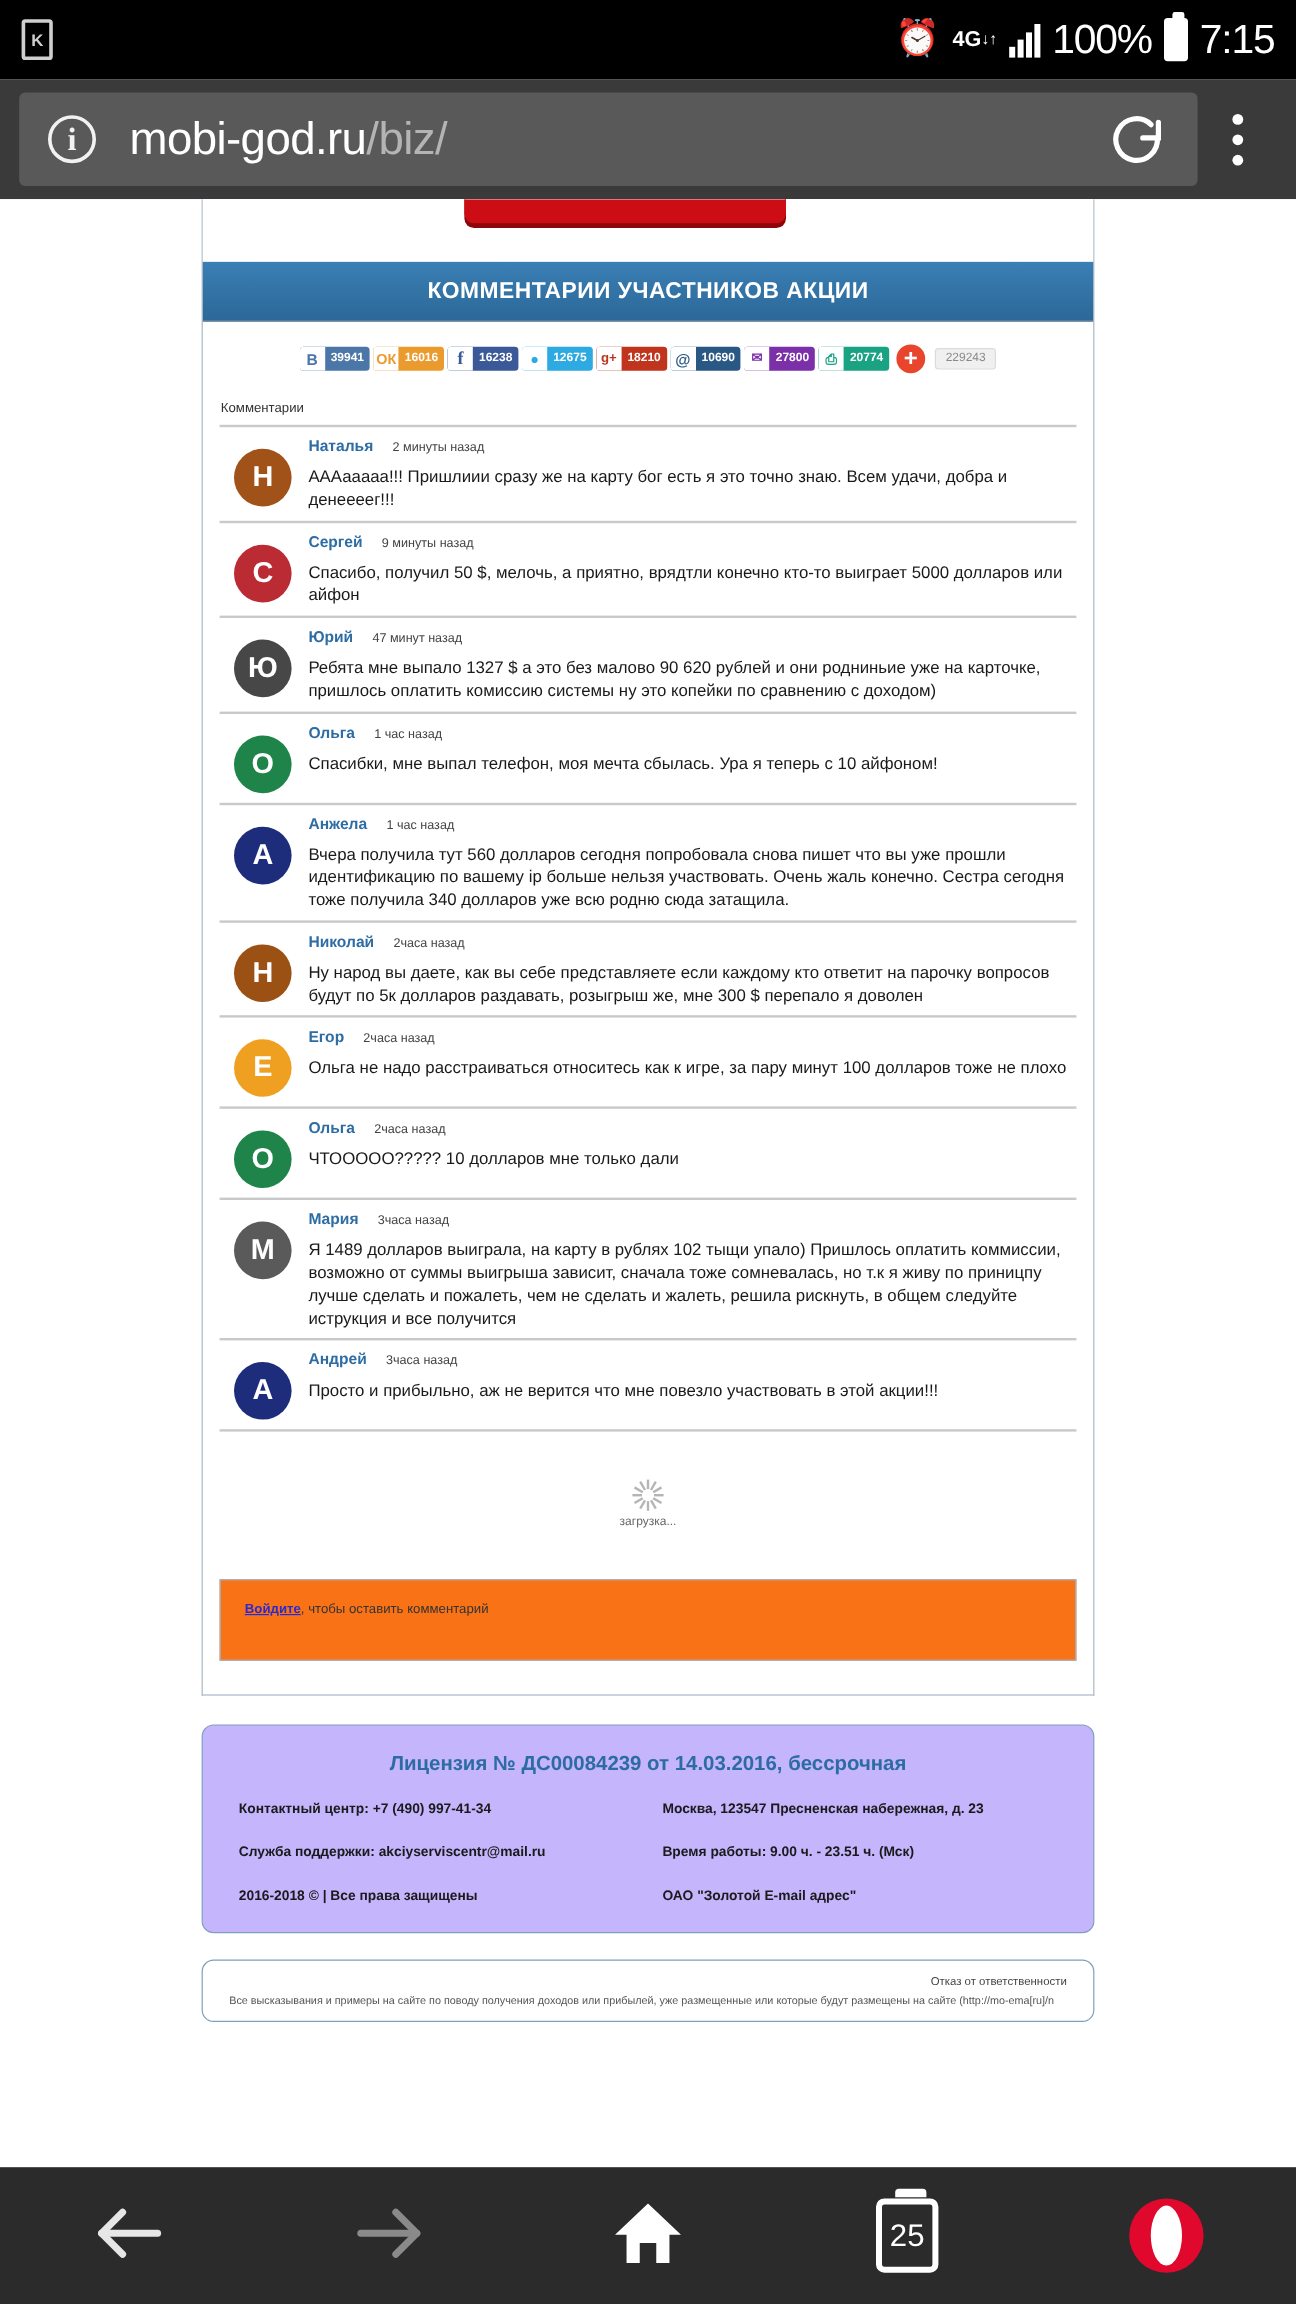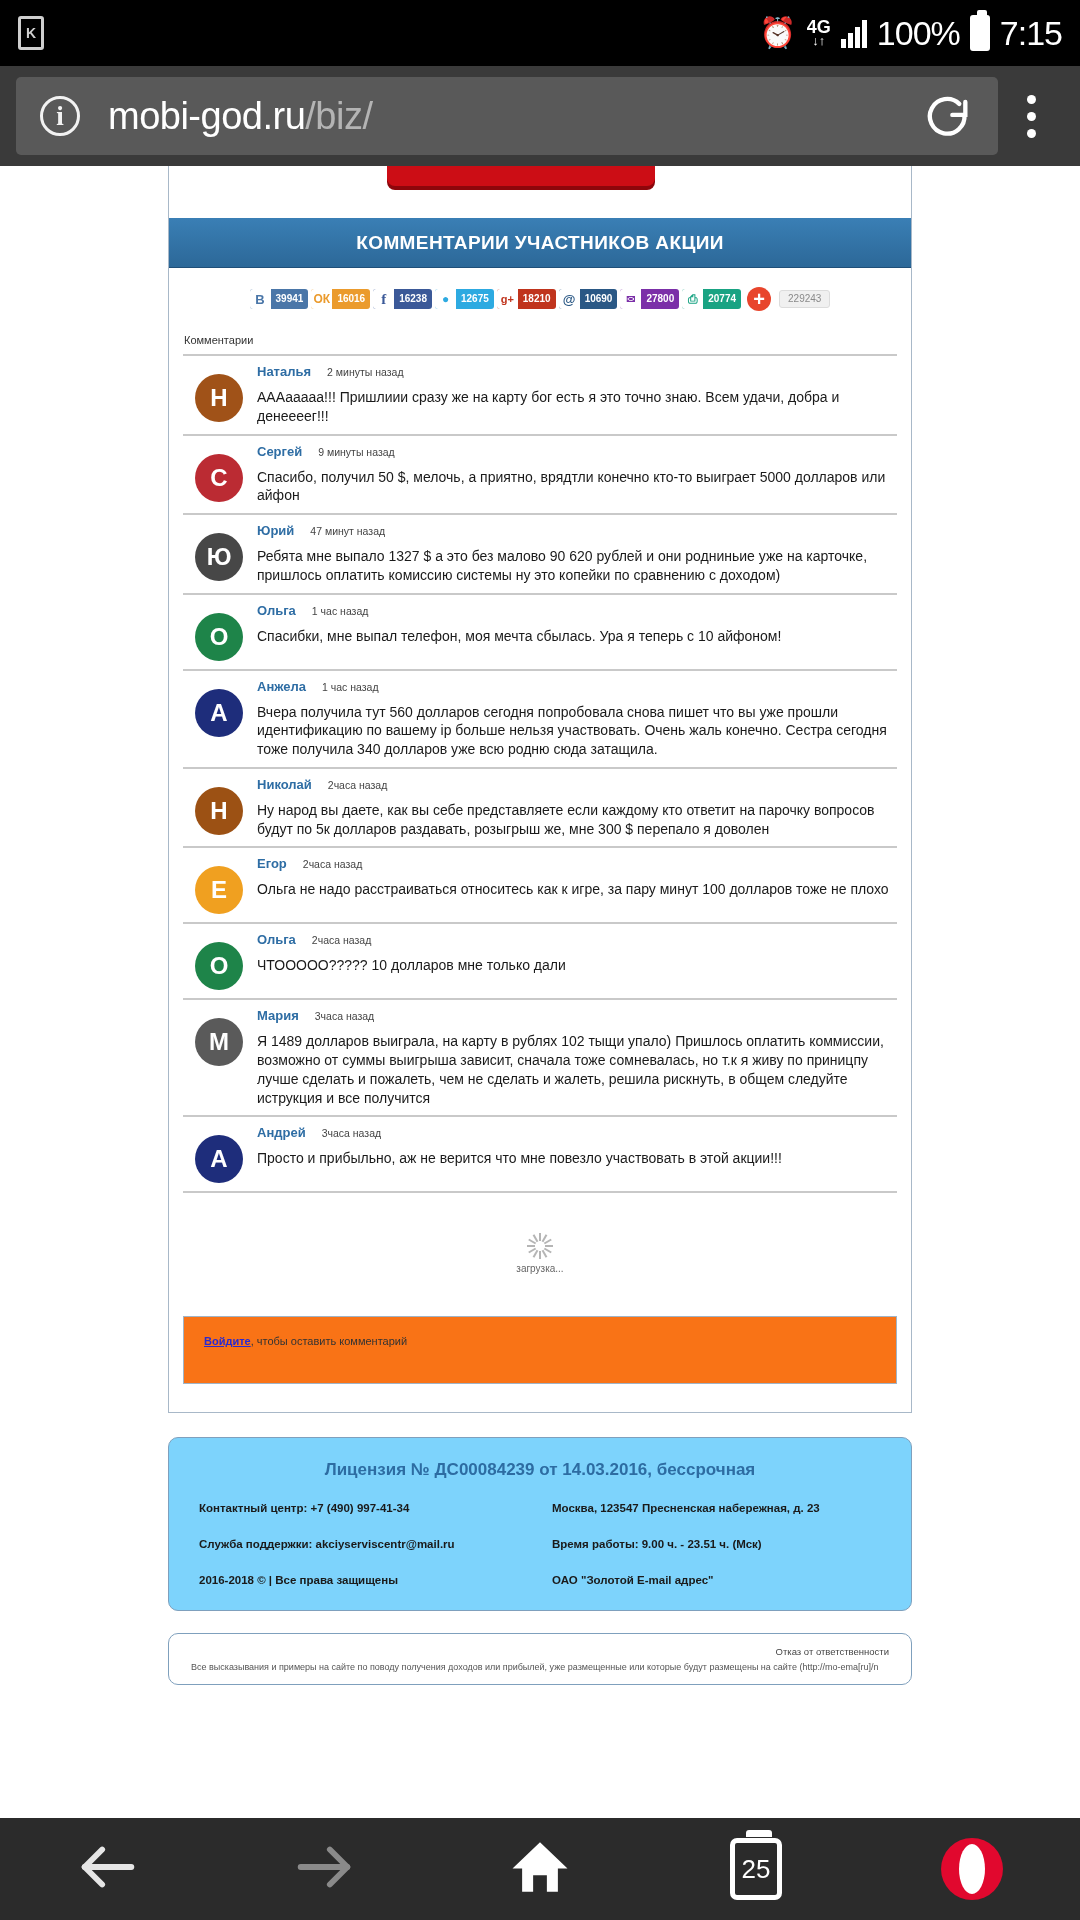--- a/index.html
+++ b/index.html
@@ -18,21 +18,21 @@
   }
   .sim-icon {
     width:26px; height:34px; border:3px solid #cfcfcf; border-radius:3px;
     display:flex; align-items:center; justify-content:center;
     font-size:14px; font-weight:bold; color:#cfcfcf;
   }
   .status-right {
     margin-left:auto; display:flex; align-items:center; gap:10px;
   }
   .alarm-icon { font-size:30px; line-height:1; }
-  .net-4g { display:flex; flex-direction:column; align-items:center; line-height:0.85; }
+  .net-4g { display:flex; flex-direction:row; align-items:center; line-height:0.85; }
   .net-4g .g { font-size:18px; font-weight:bold; }
   .net-4g .ar { font-size:13px; }
   .sig-bars { display:flex; align-items:flex-end; gap:2px; height:30px; }
   .sig-bars i { display:block; width:5px; background:#fff; }
   .sig-bars i:nth-child(1){height:9px;}
   .sig-bars i:nth-child(2){height:15px;}
   .sig-bars i:nth-child(3){height:21px;}
   .sig-bars i:nth-child(4){height:28px;}
   .batt-pct { font-size:34px; font-weight:500; letter-spacing:-1px; }
   .batt-icon {
@@ -171,42 +171,42 @@
   .login-box {
     margin:12px 14px 28px; border:1px solid #9fb4c7;
     background:#f97316; padding:18px 20px 36px;
   }
   .login-line { font-size:11px; color:#333; }
   .login-line a { color:#2a2ad0; text-decoration:underline; font-weight:bold; }
 
   
   .license-card {
     margin:24px 168px 0; border:1px solid #7fa0bd; border-radius:10px;
-    background:#7dd3fc; padding:22px 30px 24px;
+    background:#c4b5fd; padding:22px 30px 24px;
   }
   .license-title {
     text-align:center; color:#2d6ca2; font-size:17px; font-weight:bold;
     margin-bottom:22px;
   }
   .license-grid {
     display:grid; grid-template-columns:1fr 1fr; row-gap:20px; column-gap:20px;gap:24px;
   }
   .license-grid div { font-size:11.5px; font-weight:bold; color:#1a1a1a; }
 
   
   .disclaimer-card {
     margin:22px 168px 0; border:1px solid #7fa0bd; border-radius:10px;
     background:#fff; padding:12px 22px 10px;
   }
   .disc-title { font-size:9.5px; color:#444; margin-bottom:5px;text-align:right; }
   .disc-text { font-size:9px; color:#555; line-height:1.3; }
 
   
   .bottom-nav {
-    position:absolute; bottom:0; left:0; width:1080px; height:102px;
+    position:absolute; bottom:0; left:0; width:1080px; height:114px;
     background:#2b2b2b; display:flex; align-items:center;
   }
   .nav-item { flex:1; display:flex; align-items:center; justify-content:center; }
   .tabs-box {
     width:52px; height:62px; border:5px solid #fff; border-radius:7px;
     display:flex; align-items:center; justify-content:center;
     color:#fff; font-size:26px; font-weight:500; position:relative;
   }
   .tabs-box::before {
     content:""; position:absolute; top:-13px; left:11px;

